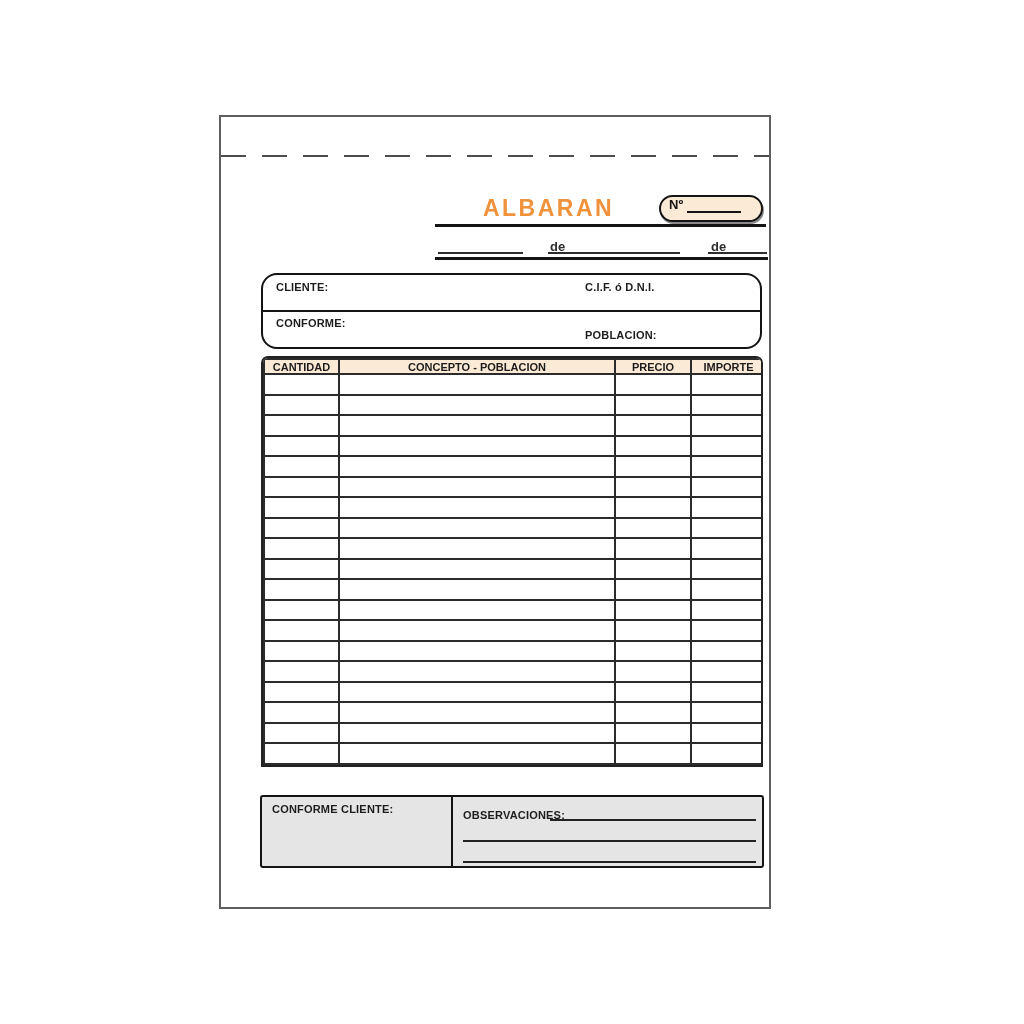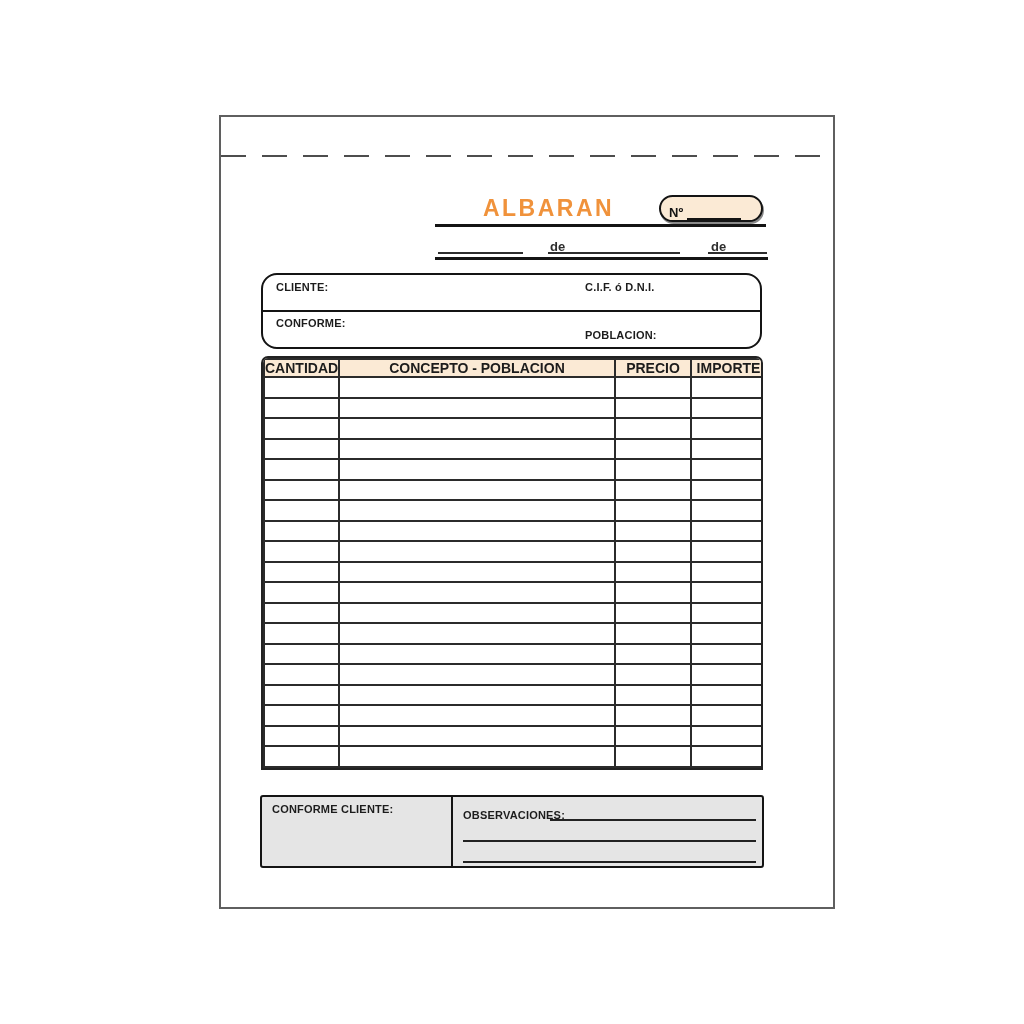--- a/index.html
+++ b/index.html
@@ -7,21 +7,21 @@
     width: 1024px; height: 1024px;
     background: #ffffff;
     font-family: "Liberation Sans", sans-serif;
     position: relative;
     overflow: hidden;
     color: #1a1a1a;
   }
   .page {
     position: absolute;
     left: 219px; top: 115px;
-    width: 616px; height: 794px;
+    width: 552px; height: 794px;
     border: 2px solid #5f5f5f;
     background: #ffffff;
     box-sizing: border-box;
   }
   .perforation {
     position: absolute;
     left: 0; right: 0; top: 38px; height: 2px;
     background: repeating-linear-gradient(90deg, #4d4d4d 0 25px, transparent 25px 41px);
   }
   .form-title {
@@ -34,21 +34,21 @@
     color: var(--orange);
   }
   .num-box {
     position: absolute;
     left: 438px; top: 78px; width: 104px; height: 27px;
     border: 2.5px solid #141414;
     border-radius: 14px;
     background: var(--cream);
     box-sizing: border-box;
     display: flex;
-    align-items: flex-end;
+    align-items: flex-start;
     padding: 0 20px 0 8px;
     box-shadow: 1px 2px 0 rgba(40,40,40,0.55);
   }
   .num-box .num-label { font-size: 13px; font-weight: bold; color: #141414; }
   .num-box .num-line { flex: 1; margin-left: 4px; height: 60%; border-bottom: 2px solid #141414; }
   .rule { position: absolute; background: #141414; height: 3px; }
   .rule1 { left: 214px; top: 107px; width: 331px; }
   .rule2 { left: 214px; top: 140px; width: 333px; }
   .dseg { position: absolute; height: 2px; background: #2e2e2e; top: 135px; }
   .seg1 { left: 217px; width: 85px; }
@@ -98,21 +98,21 @@
     width: 100%;
   }
   table.items th, table.items td {
     border: 2px solid #2b2b2b;
     padding: 0;
     box-sizing: border-box;
   }
   table.items th {
     height: 15px;
     background: var(--cream);
-    font-size: 14px;
+    font-size: 11px;
     font-weight: bold;
     color: #1c1c1c;
     text-align: center;
   }
   table.items td { height: 20.5px; background: #ffffff; }
   .w-qty    { width: 75px; }
   .w-concept{ width: 276px; }
   .w-price  { width: 76px; }
   .w-amount { width: 75px; }
   td.col-price  { background: var(--gray); box-shadow: inset 0 0 0 2px #ffffff; }

